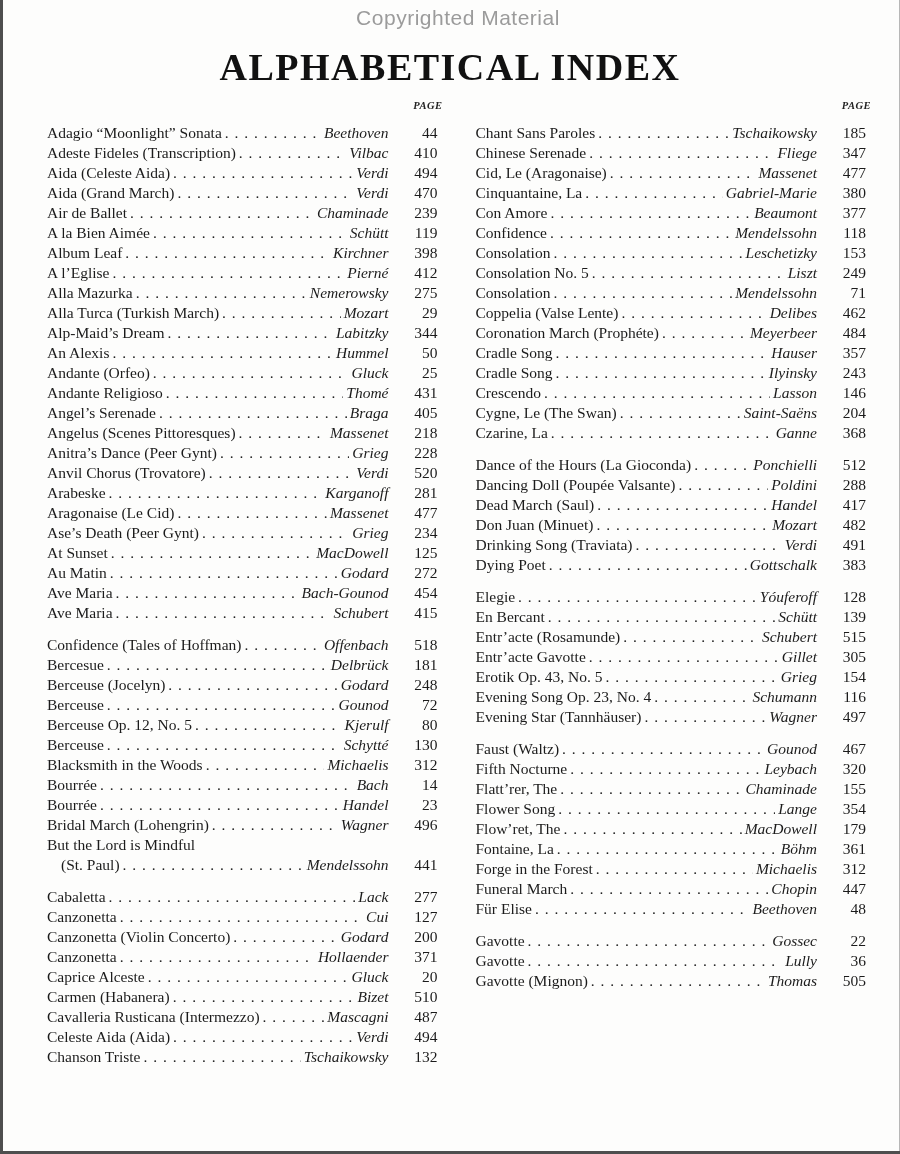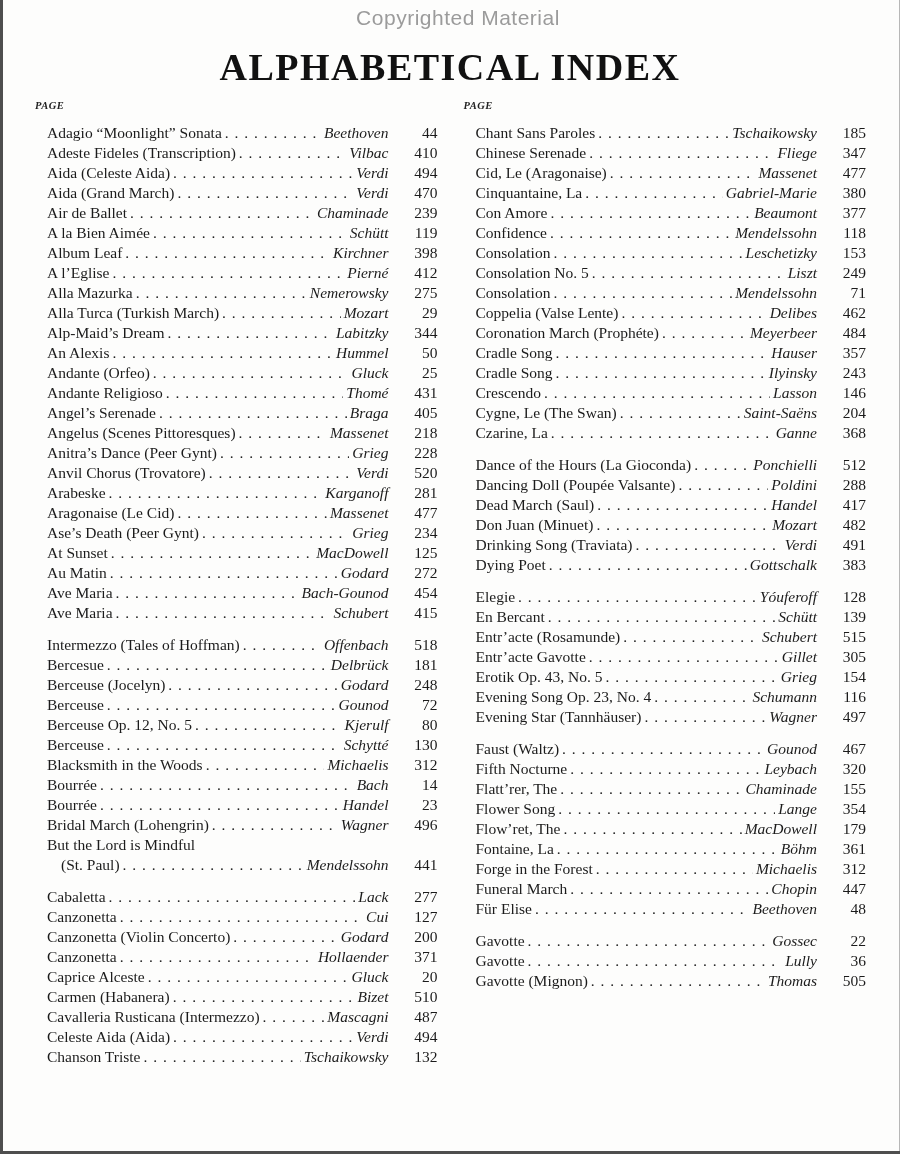--- a/index.html
+++ b/index.html
@@ -34,20 +34,21 @@
     color:#111;
   }
   .index {
     display:flex;
     gap:14px;
     padding:0 22px 0 35px;
     margin-top:11px;
   }
   .col { flex:1; min-width:0; }
   .col-head {
+    text-align:right;
     font-weight:bold;
     font-style:italic;
     font-size:10.5px;
     letter-spacing:0.5px;
     padding-right:7px;
     margin-bottom:4px;
     color:#222;
   }
   .section { margin:12px; }
   .section + .section { margin-top:10px; }
@@ -237,21 +238,21 @@
           </div>
           <div class="row">
             <span class="t">Ave Maria</span>
             <span class="lead"></span>
             <span class="c">Schubert</span>
             <span class="p">415</span>
           </div>
         </div>
         <div class="section">
           <div class="row">
-            <span class="t">Intermezzo (Tales of Hoffman)</span>
+            <span class="t">Confidence (Tales of Hoffman)</span>
             <span class="lead"></span>
             <span class="c">Offenbach</span>
             <span class="p">518</span>
           </div>
           <div class="row">
             <span class="t">Bercesue</span>
             <span class="lead"></span>
             <span class="c">Delbrück</span>
             <span class="p">181</span>
           </div>

